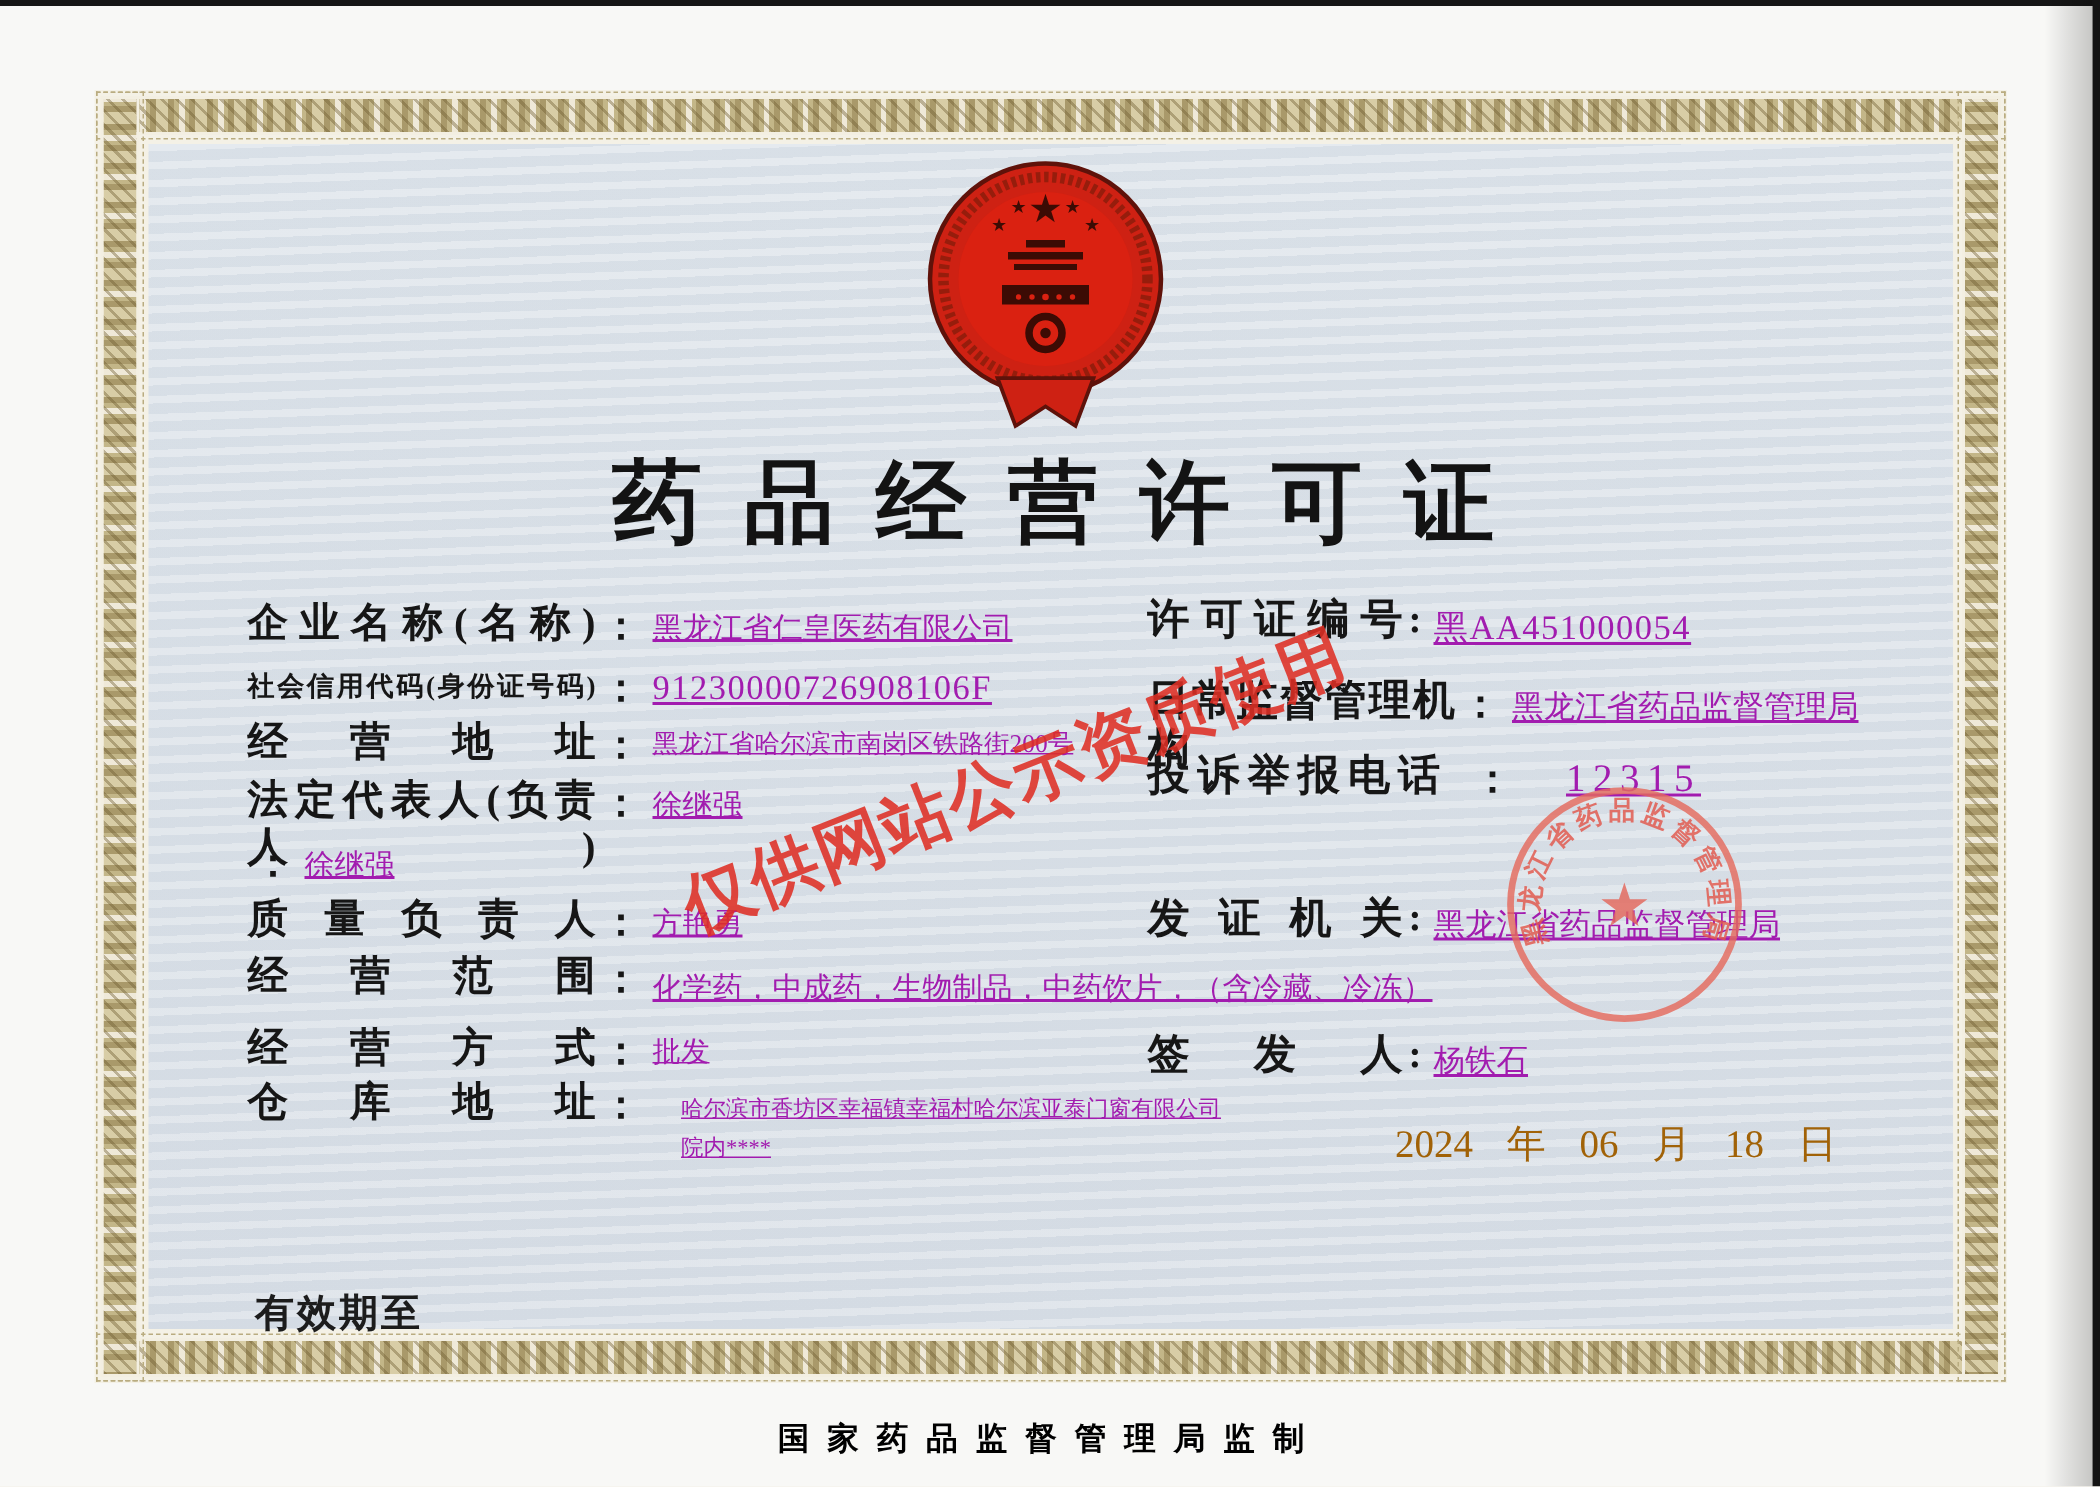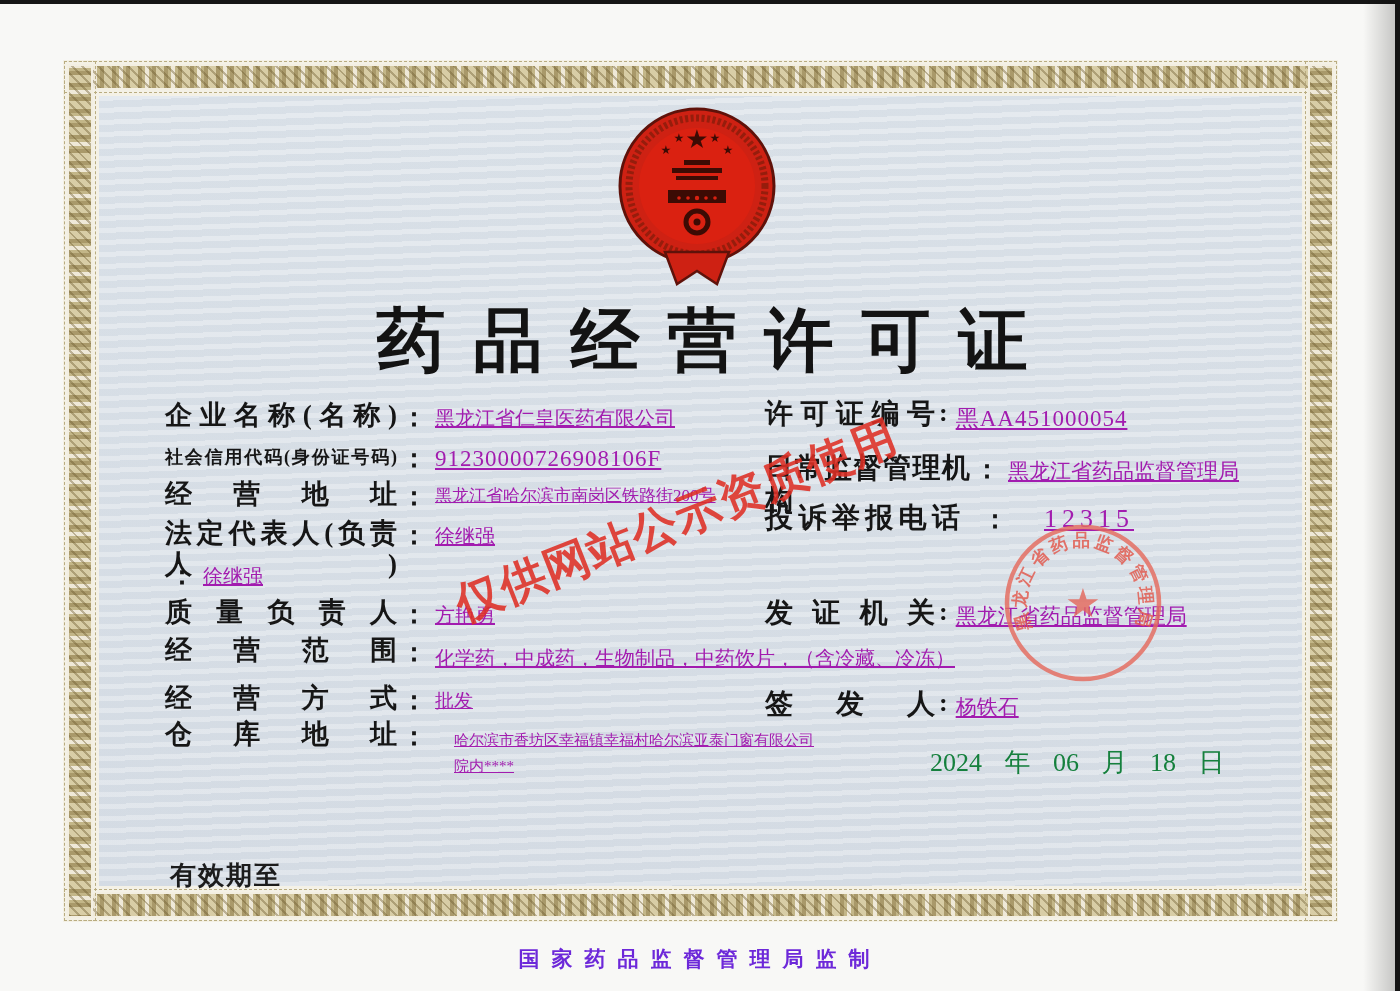--- a/index.html
+++ b/index.html
@@ -33,21 +33,21 @@
   .bstrip.t{top:4px;} .bstrip.b{bottom:4px;} .bstrip.l{left:4px;} .bstrip.r{right:4px;}
   .cert-inner {
     position:absolute; inset:36px;
     background-image:
       repeating-linear-gradient(178deg, rgba(255,255,255,.16) 0 5px, rgba(150,168,188,.10) 5px 12px),
       linear-gradient(180deg,#e0e6ec,#dbe1e8);
   }
 
   .title {
     position:absolute; top:295px; left:0; width:100%;
-    text-align:center; font-size:69px; font-weight:bold; color:#131313;
+    text-align:center; font-size:60px; font-weight:bold; color:#131313;
     letter-spacing:28px; padding-left:32px;
   }
 
   .row { position:absolute; display:flex; align-items:flex-start; }
   .row.left { left:165px; }
   .row.right { left:765px; }
   .flabel {
     display:inline-block; font-weight:bold; color:#161616;
     text-align:justify; text-align-last:justify; line-height:1.15;
   }
@@ -56,27 +56,27 @@
   .fcolon { font-weight:bold; font-size:26px; margin:0 8px 0 4px; color:#161616; }
   .fvalue { color:#a21caf; padding-top:5px; white-space:pre-line;text-decoration:underline; }
   .v19 { font-size:19px; } .v17 { font-size:17px; } .v20 { font-size:20px; }
   .v23n { font-size:23px; letter-spacing:1px; }
   .v15 { font-size:20px; padding-top:10px; }
   .v15b { font-size:15px; padding-top:8px; line-height:1.75;margin-left:19px; }
   .v21 { font-size:21px; }
   .vphone { font-size:26px; letter-spacing:5px; padding-top:2px; margin-left:28px; }
   .mcolon { margin-left:22px; }
 
-  .date-line { position:absolute; left:930px; top:745px; font-size:26px; color:#15803d; word-spacing:16px;text-align:right; }
+  .date-line { position:absolute; left:930px; top:745px; font-size:26px; color:#a16207; word-spacing:16px;text-align:right; }
   .valid-line { position:absolute; left:170px; top:858px; display:flex; align-items:flex-end; }
   .valid-label { font-weight:bold; font-size:26px; letter-spacing:2px; }
   .valid-date { font-size:27px; margin-left:42px; word-spacing:12px; color:#1d1d22; }
   .footer {
     position:absolute; left:0; top:945px; width:100%; text-align:center;
-    font-weight:bold; font-size:21px; letter-spacing:12px; color:#6d28d9;
+    font-weight:bold; font-size:21px; letter-spacing:12px; color:#000000;
   }
 
   .watermark {
     position:absolute; left:458px; top:576px; white-space:nowrap;
     font-size:46px; font-weight:bold; color:rgba(222,47,36,0.88);
     transform:rotate(-21.5deg); transform-origin:0 50%; letter-spacing:1px;
     z-index:6;
   }
   .emblem { position:absolute; left:616px; top:106px; width:162px; height:180px; }
   .seal { position:absolute; left:998px; top:518px; width:170px; height:170px; opacity:0.82; z-index:5; }

